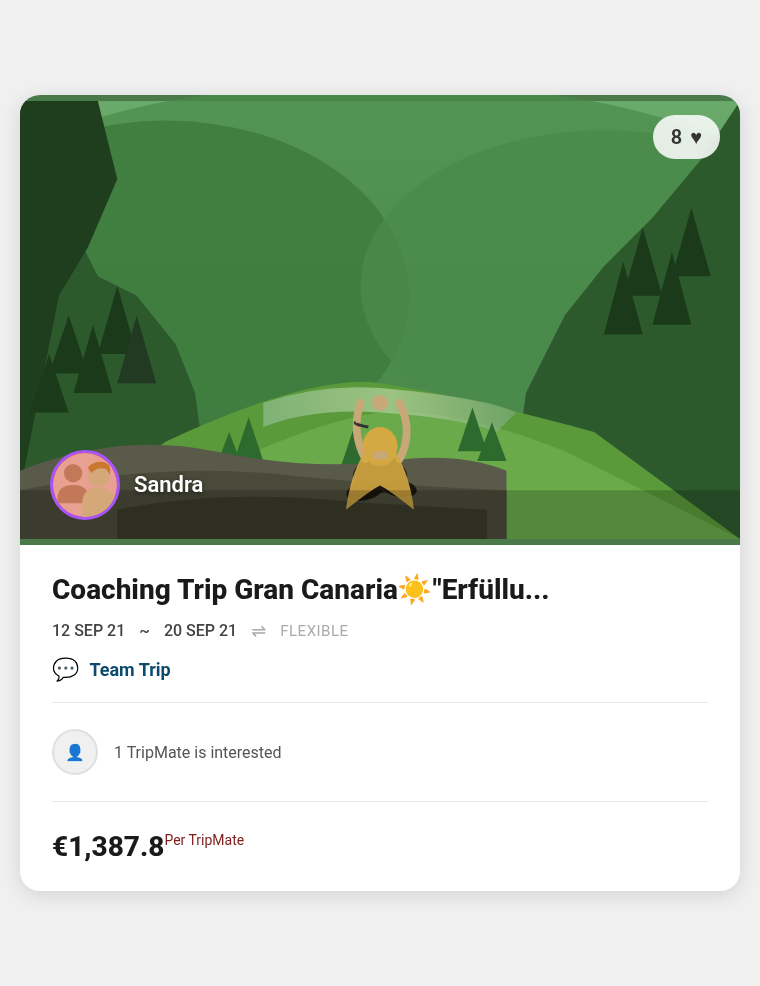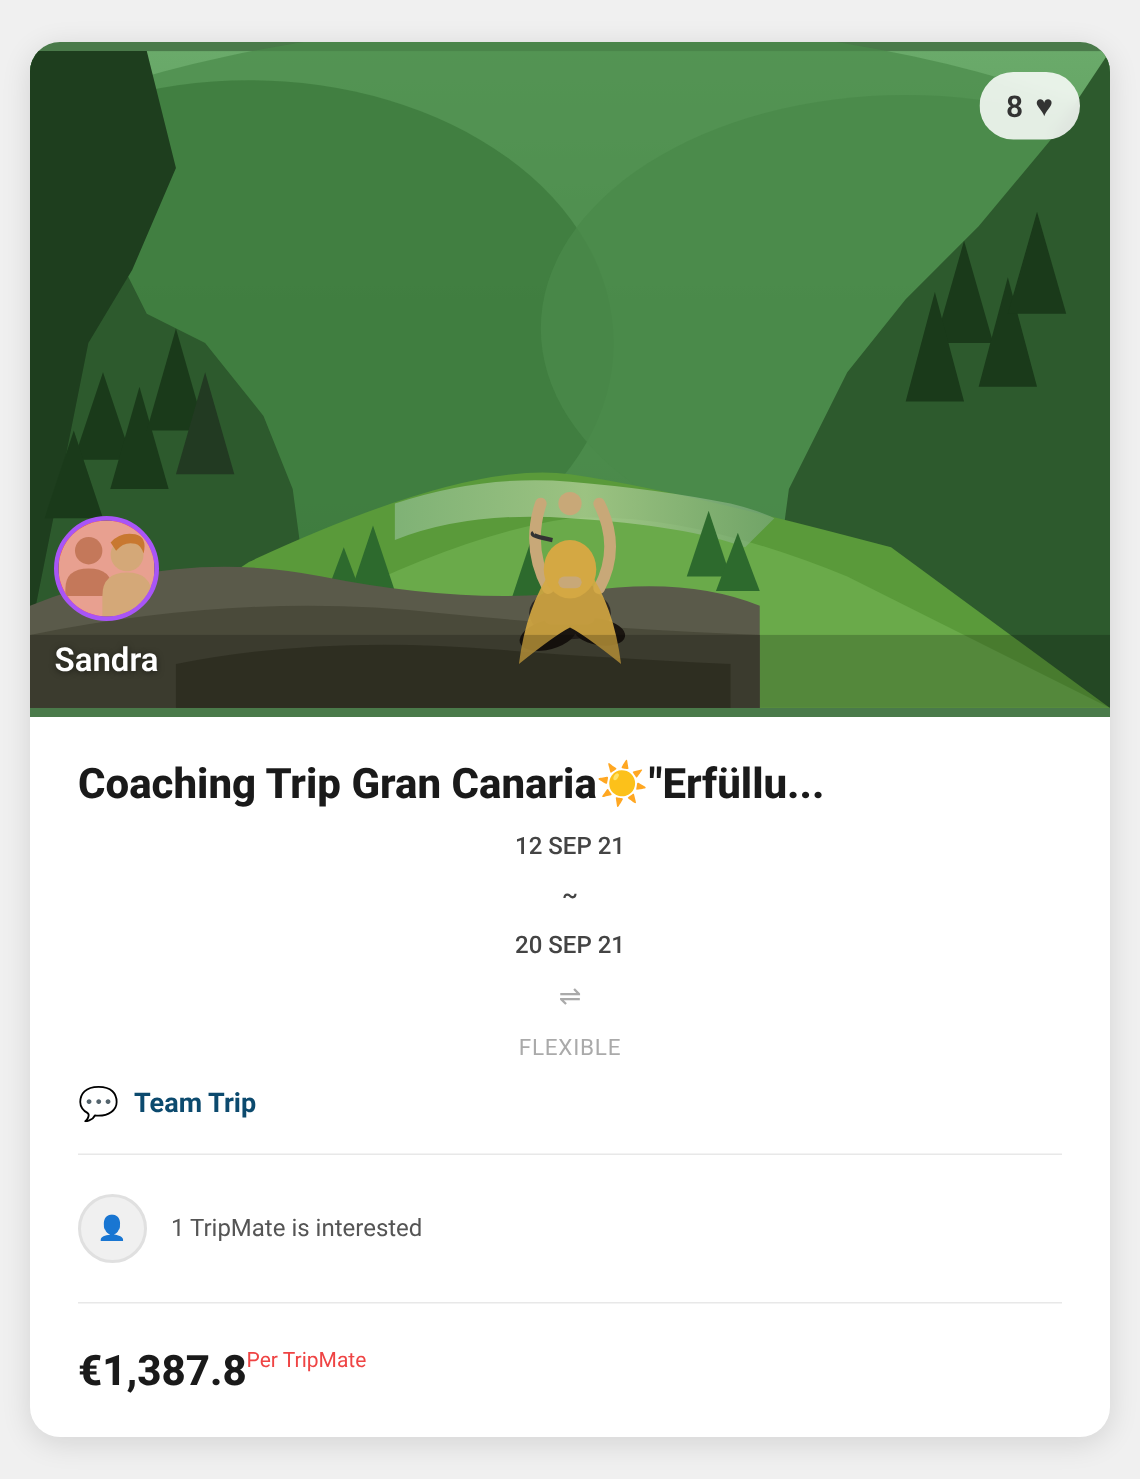--- a/index.html
+++ b/index.html
@@ -60,25 +60,24 @@
     }
 
     .heart-icon {
       font-size: 20px;
       color: #333;
     }
 
     .avatar-container {
       position: absolute;
       bottom: 25px;
-      left: 16px;
+      left: 30px;
       display: flex;
       align-items: center;
       gap: 14px;
-      flex-direction: column;
     }
 
     .avatar {
       width: 70px;
       height: 70px;
       border-radius: 50%;
       border: 3px solid #a855f7;
       background: linear-gradient(135deg, #f97316, #ec4899, #a855f7);
       display: flex;
       align-items: center;
@@ -128,21 +127,20 @@
       color: #1a1a1a;
       margin-bottom: 14px;
       line-height: 1.2;
     }
 
     .date-row {
       display: flex;
       align-items: center;
       gap: 14px;
       margin-bottom: 16px;
-      flex-direction: column;
     }
 
     .date-text {
       font-size: 16px;
       color: #444;
       font-weight: 500;
     }
 
     .shuffle-icon {
       color: #aaa;
@@ -219,21 +217,21 @@
     }
 
     .price-value {
       font-size: 28px;
       font-weight: 800;
       color: #1a1a1a;
     }
 
     .price-sub {
       font-size: 14px;
-      color: #ef4444;
+      color: #7f1d1d;
       margin-top: 2px;
     }
 
     .more-button {
       border: 2.5px solid #f87171;
       background: transparent;
       color: #f87171;
       font-size: 16px;
       font-weight: 800;
       letter-spacing: 1.5px;

